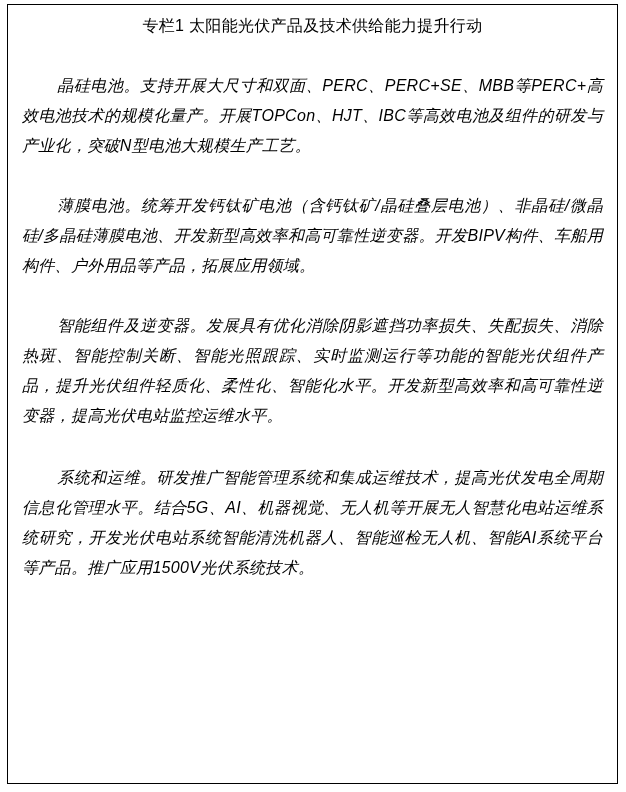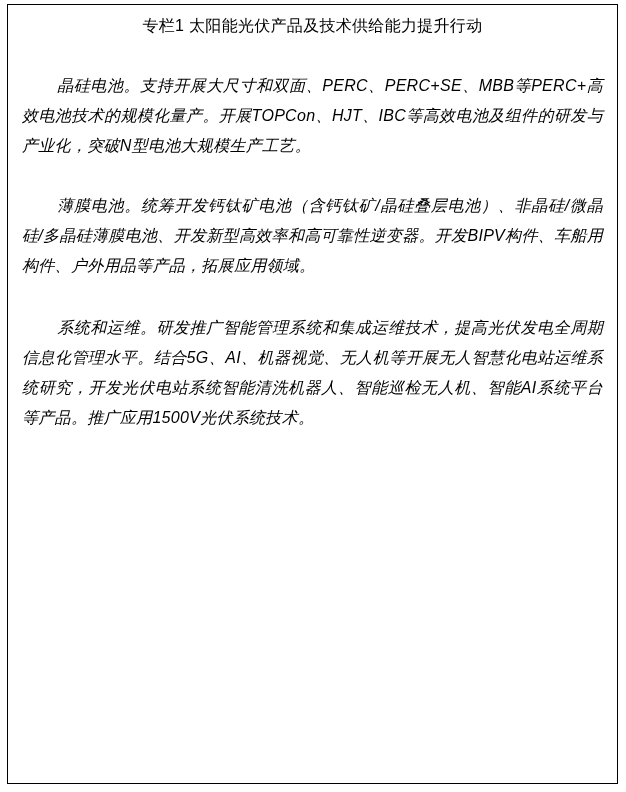--- a/index.html
+++ b/index.html
@@ -53,15 +53,16 @@
 <body>
 
 <div class="doc-box">
   <h1 class="doc-title">专栏1 太阳能光伏产品及技术供给能力提升行动</h1>
 
   <p class="doc-para">晶硅电池。支持开展大尺寸和双面、PERC、PERC+SE、MBB等PERC+高效电池技术的规模化量产。开展TOPCon、HJT、IBC等高效电池及组件的研发与产业化，突破N型电池大规模生产工艺。</p>
 
   <p class="doc-para">薄膜电池。统筹开发钙钛矿电池（含钙钛矿/晶硅叠层电池）、非晶硅/微晶硅/多晶硅薄膜电池、开发新型高效率和高可靠性逆变器。开发BIPV构件、车船用构件、户外用品等产品，拓展应用领域。</p>
 
 
+  <p class="doc-para">智能组件及逆变器。发展具有优化消除阴影遮挡功率损失、失配损失、消除热斑、智能控制关断、智能光照跟踪、实时监测运行等功能的智能光伏组件产品，提升光伏组件轻质化、柔性化、智能化水平。开发新型高效率和高可靠性逆变器，提高光伏电站监控运维水平。</p>
 
   <p class="doc-para">系统和运维。研发推广智能管理系统和集成运维技术，提高光伏发电全周期信息化管理水平。结合5G、AI、机器视觉、无人机等开展无人智慧化电站运维系统研究，开发光伏电站系统智能清洗机器人、智能巡检无人机、智能AI系统平台等产品。推广应用1500V光伏系统技术。</p>
 </div>
 
 </body></html>

